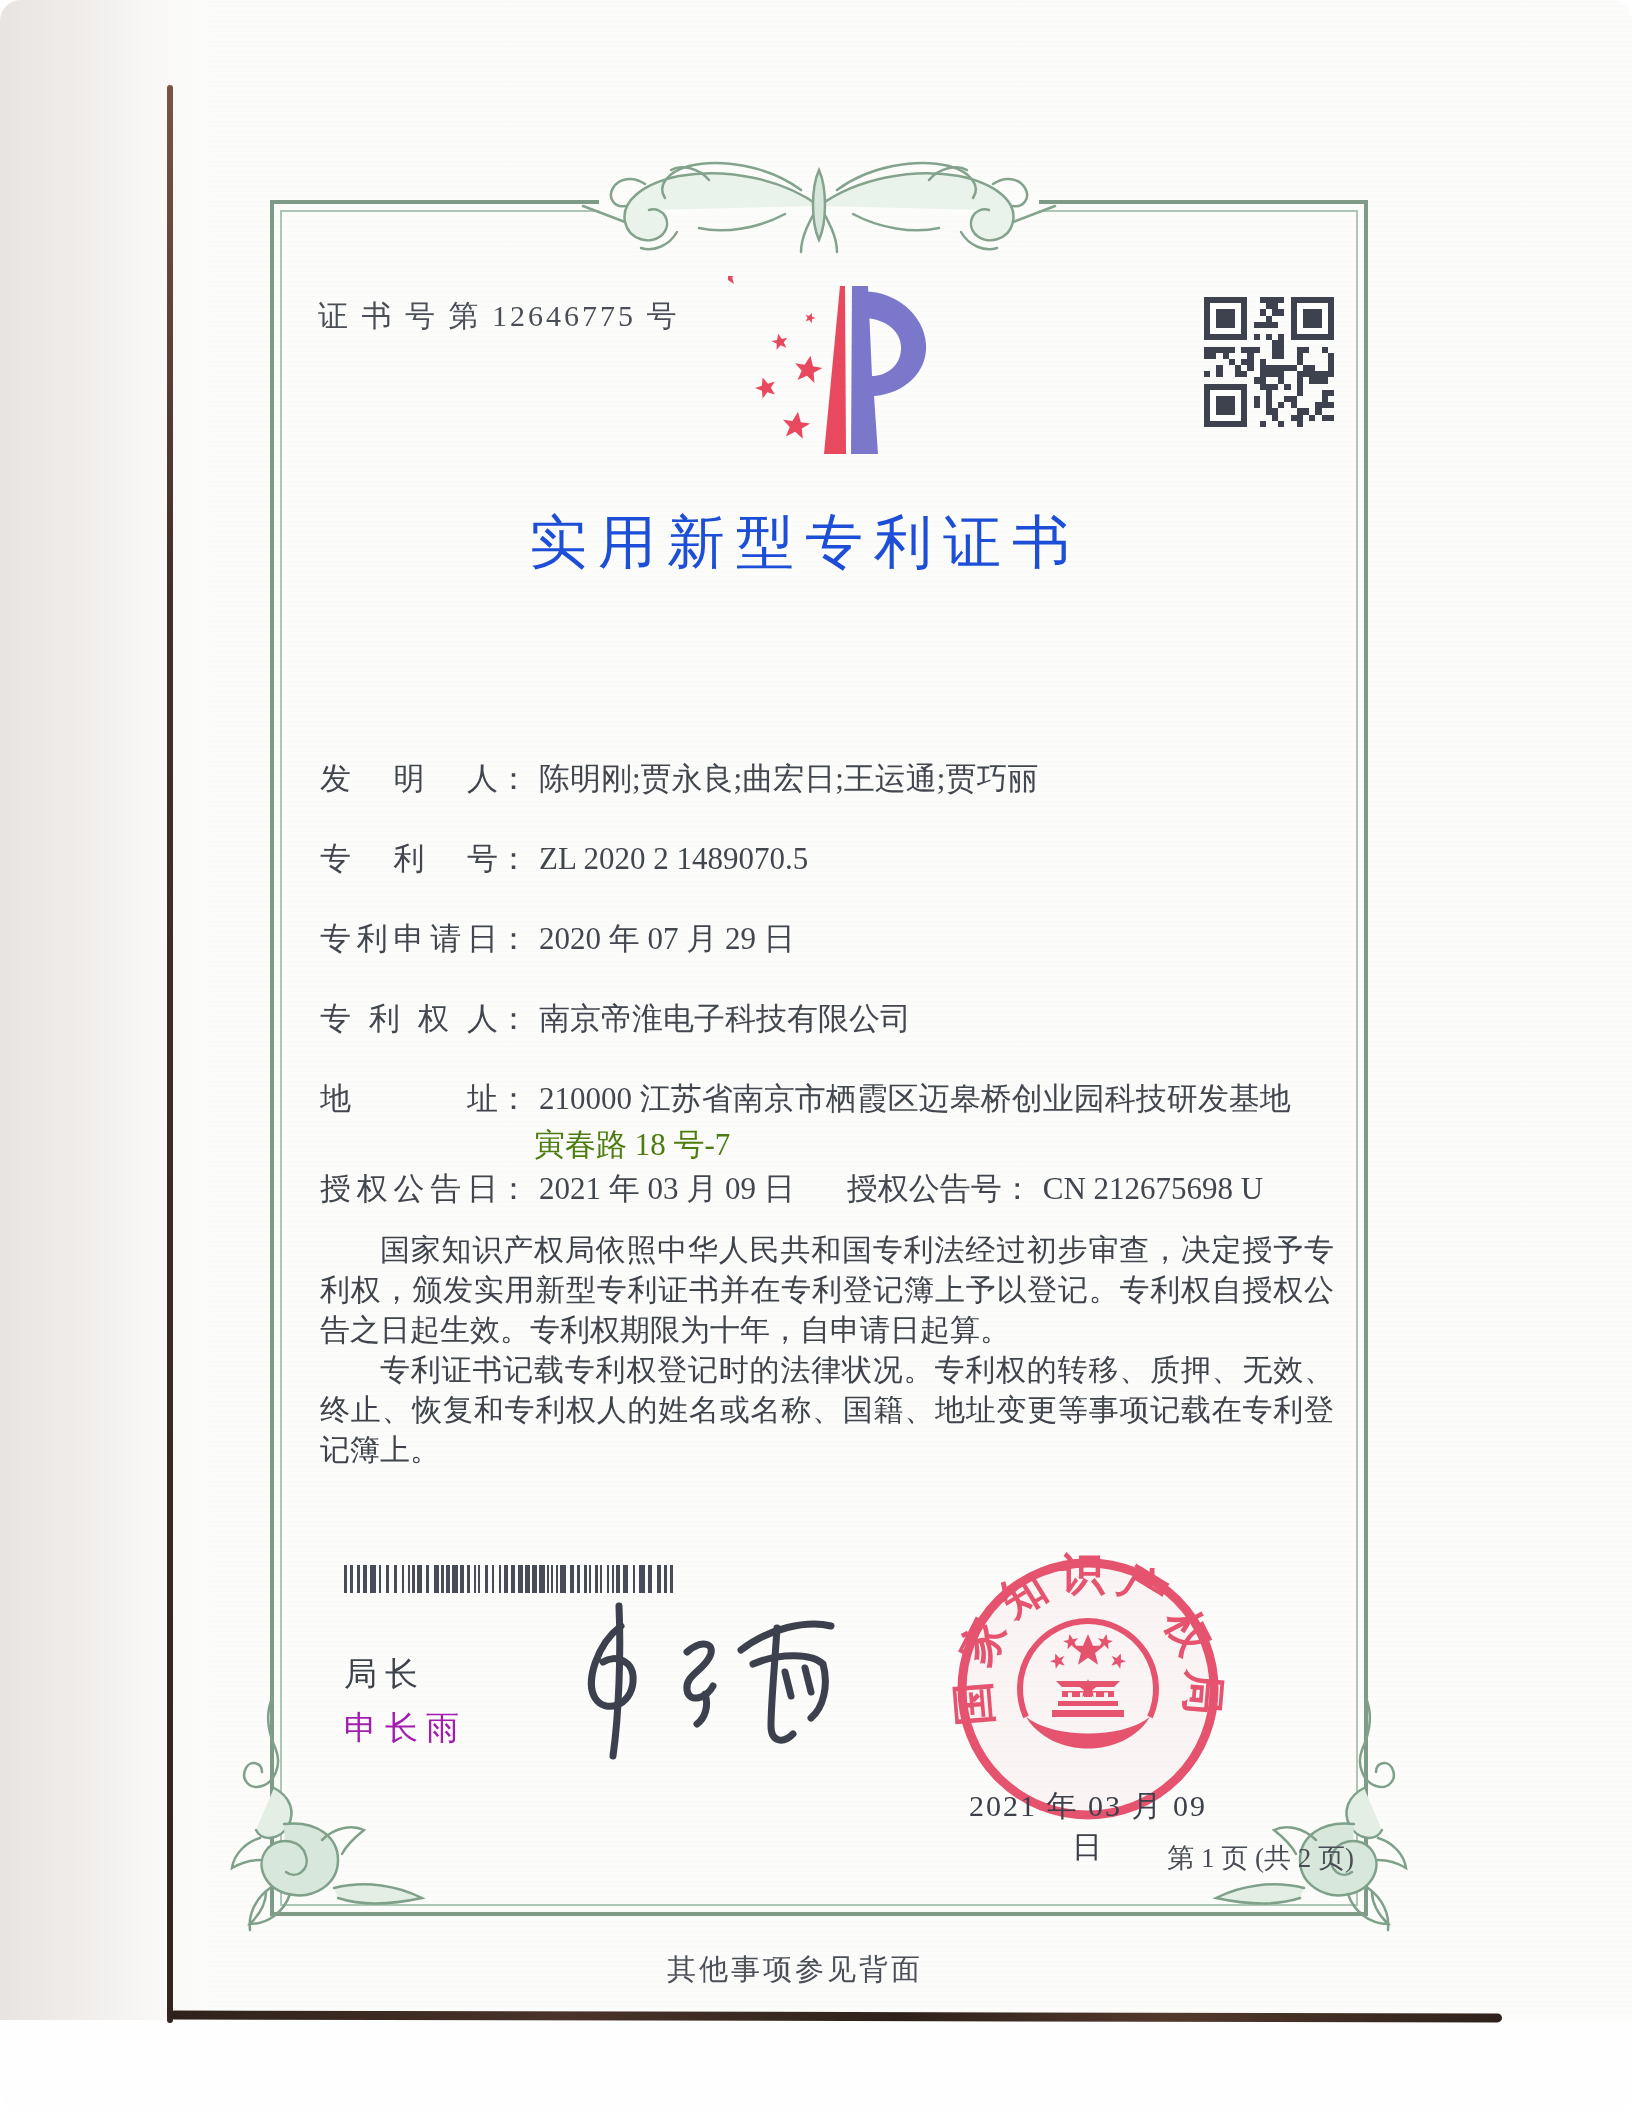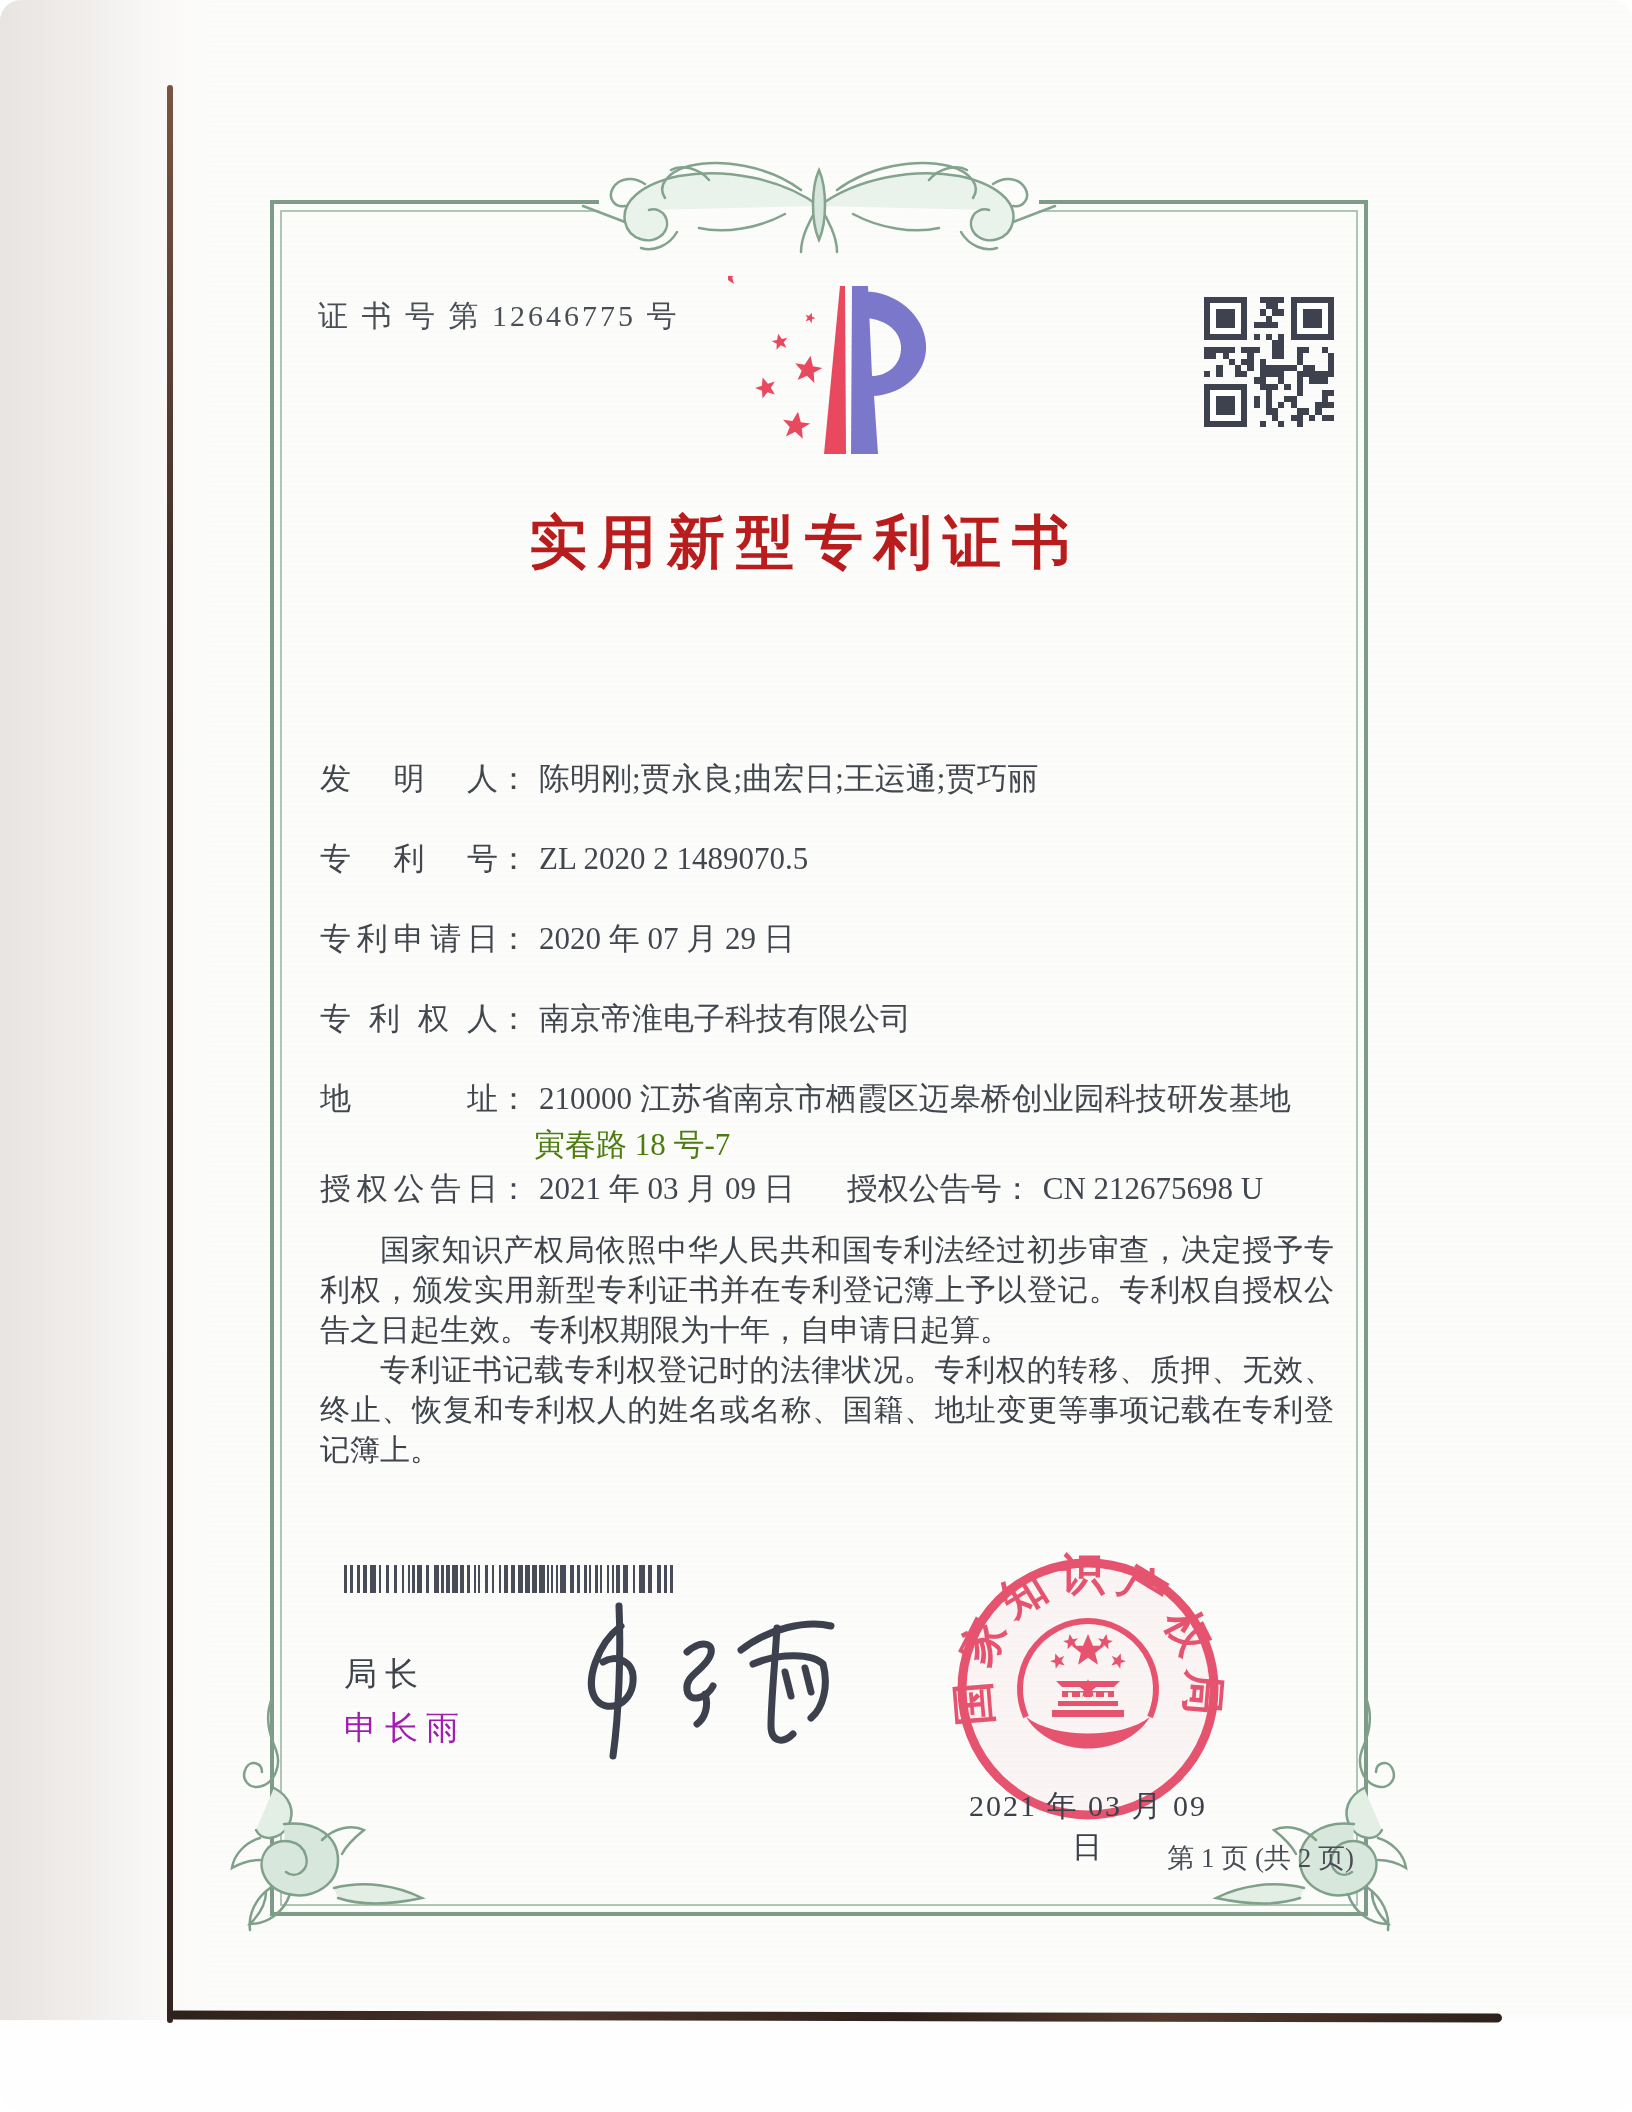--- a/index.html
+++ b/index.html
@@ -23,21 +23,21 @@
     background:repeating-linear-gradient(0deg,rgba(190,200,190,0.05) 0 1px,transparent 1px 5px);}
   
   .frame{position:absolute;left:270px;top:200px;width:1098px;height:1716px;
     border:4px solid #7e9b88;box-sizing:border-box;}
   .frame-inner{position:absolute;left:6px;top:6px;right:6px;bottom:6px;
     border:2px solid #aec6b5;}
   .ornament{position:absolute;}
   
   .cert-no{position:absolute;left:318px;top:296px;font-size:30px;color:#4a4f57;letter-spacing:3px;}
   .title{position:absolute;left:256px;top:504px;width:1098px;text-align:center;
-    font-size:58px;font-weight:700;letter-spacing:11px;color:#b91c1c;}
+    font-size:58px;font-weight:400;letter-spacing:11px;color:#1d4ed8;}
   .field{position:absolute;left:320px;font-size:31px;color:#42474f;white-space:nowrap;}
   .flabel{display:inline-block;width:178px;text-align:justify;text-align-last:justify;}
   .fcolon{display:inline-block;margin-right:10px;}
   .addr2{position:absolute;left:534px;font-size:31px;color:#4d7c0f;}
   .field .second{margin-left:52px;}
   .paras{position:absolute;left:320px;top:1232px;width:1014px;font-size:30px;
     line-height:40px;color:#3f444c;text-align:justify;}
   .paras p{margin:0;text-indent:2em;font-family:Liberation Mono, monospace;}
   .sig-title{position:absolute;left:344px;top:1652px;font-size:33px;letter-spacing:8px;color:#3e434c;}
   .sig-name{position:absolute;left:344px;top:1706px;font-size:33px;letter-spacing:8px;color:#a21caf;}
@@ -381,13 +381,14 @@
         <path d="M-32,-8 L32,-8 L26,-2 L-26,-2 Z"></path>
         <path d="M-26,2 L26,2 L26,8 L-26,8 Z M-20,3.5 L-16,3.5 L-16,8 L-20,8 Z M-8,3.5 L-4,3.5 L-4,8 L-8,8 Z M4,3.5 L8,3.5 L8,8 L4,8 Z M16,3.5 L20,3.5 L20,8 L16,8 Z" fill-rule="evenodd"></path>
         <path d="M-30,12 L30,12 L30,17 L-30,17 Z"></path>
         <path d="M-36,21 L36,21 L36,28 L-36,28 Z"></path>
       </g>
     </svg>
   </div>
   <div class="seal-date">2021 年 03 月 09 日</div>
 
   <div class="page-num">第 1 页 (共 2 页)</div>
+  <div class="back-note">其他事项参见背面</div>
 </div>
 
 </body></html>

